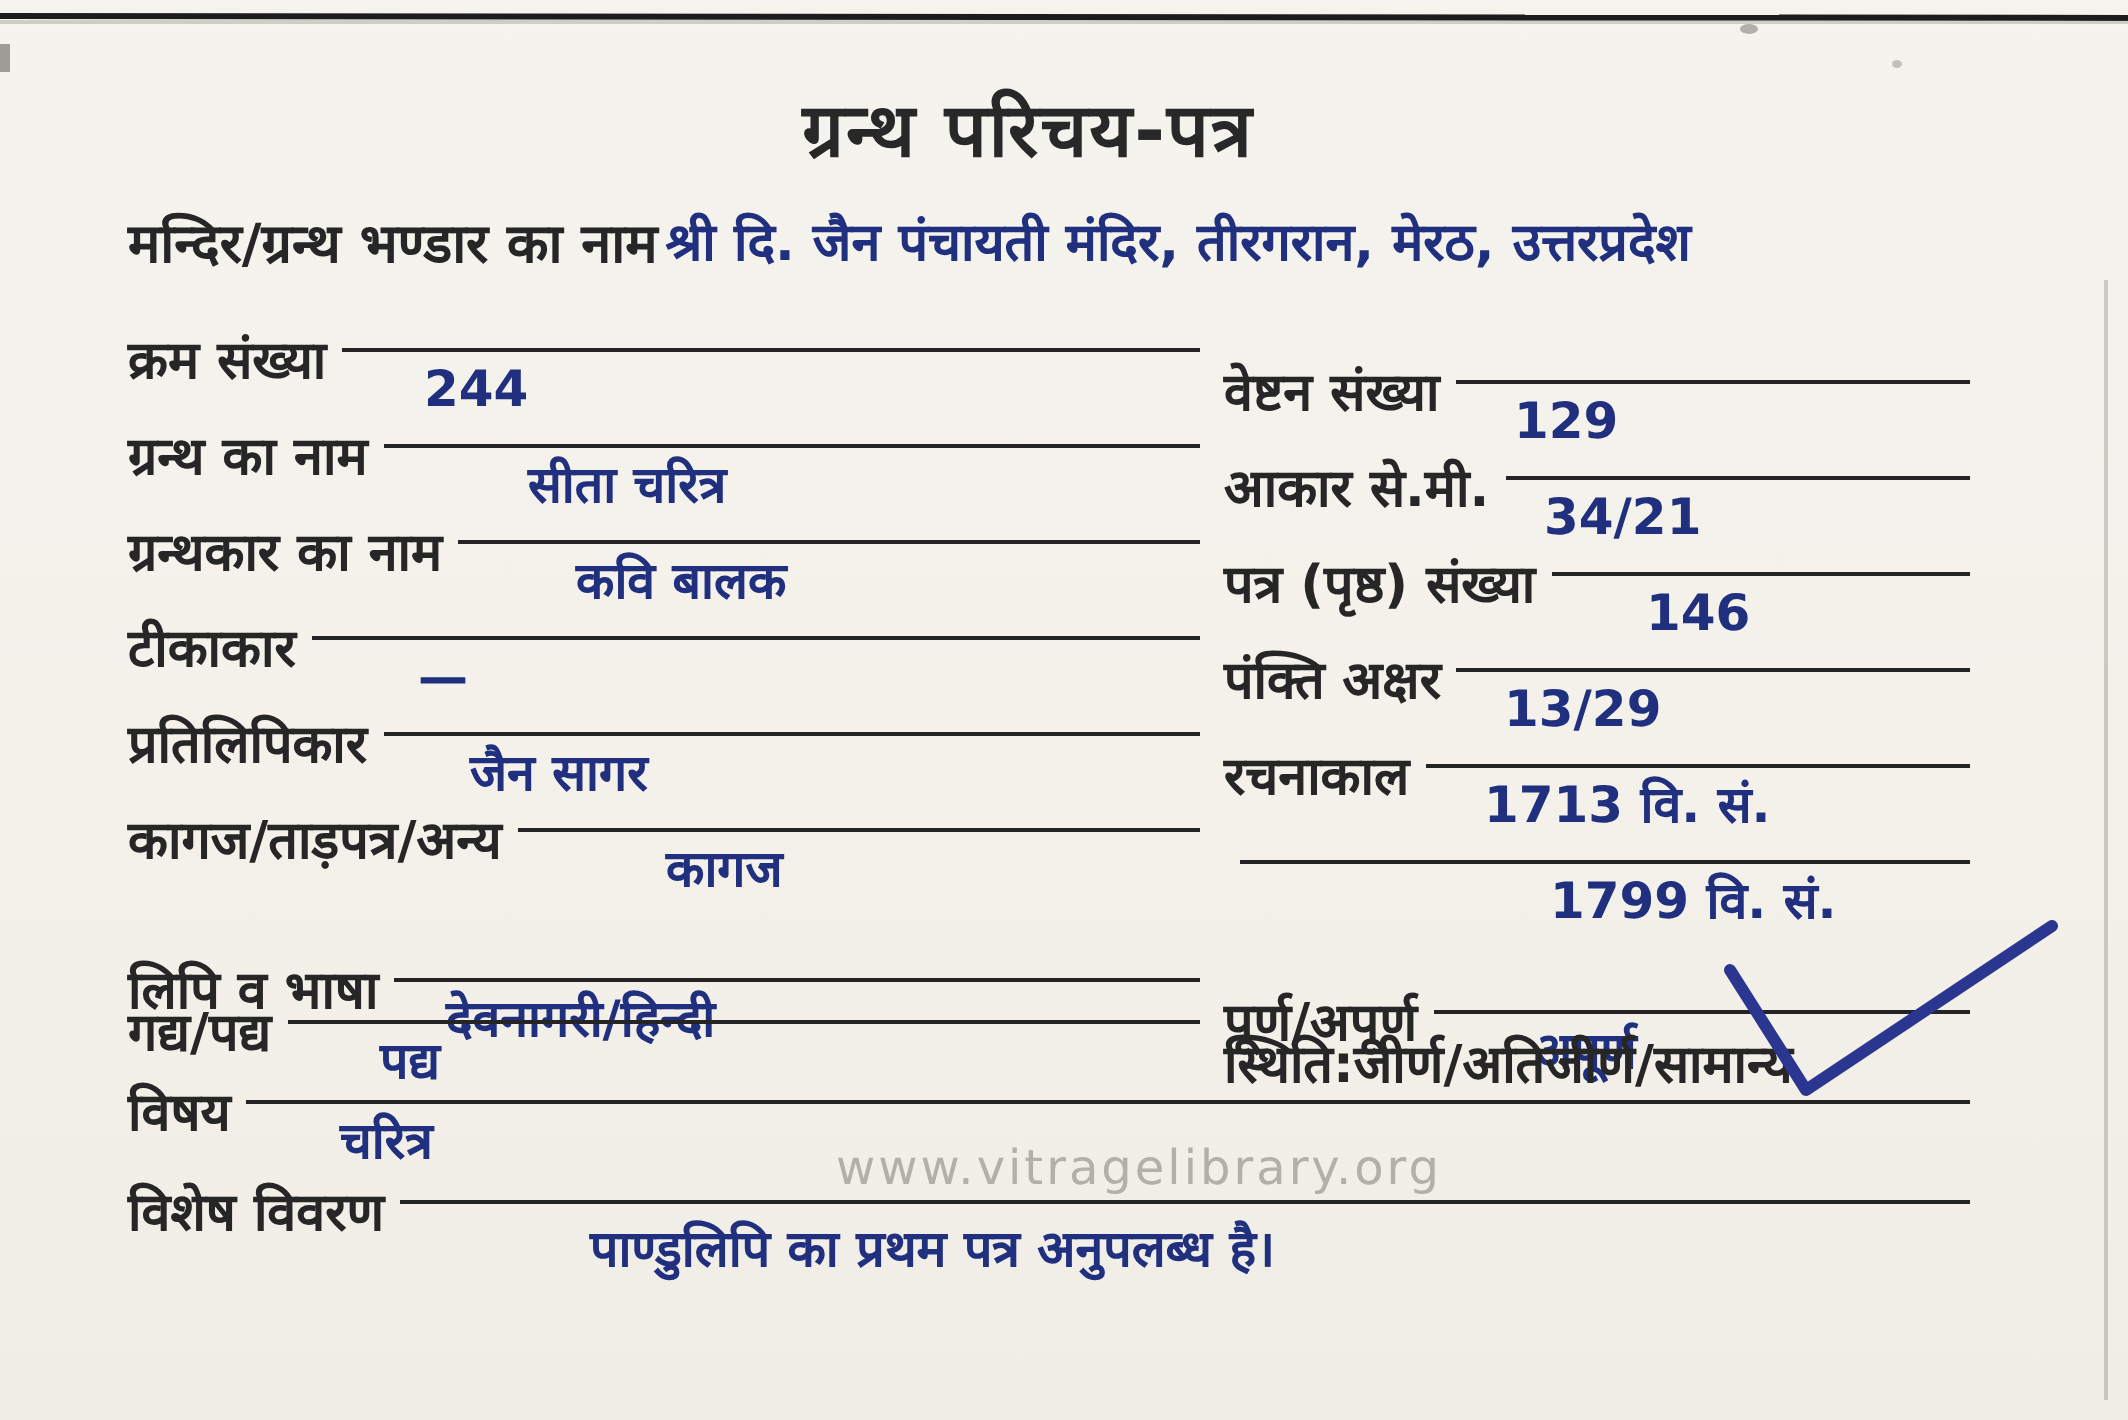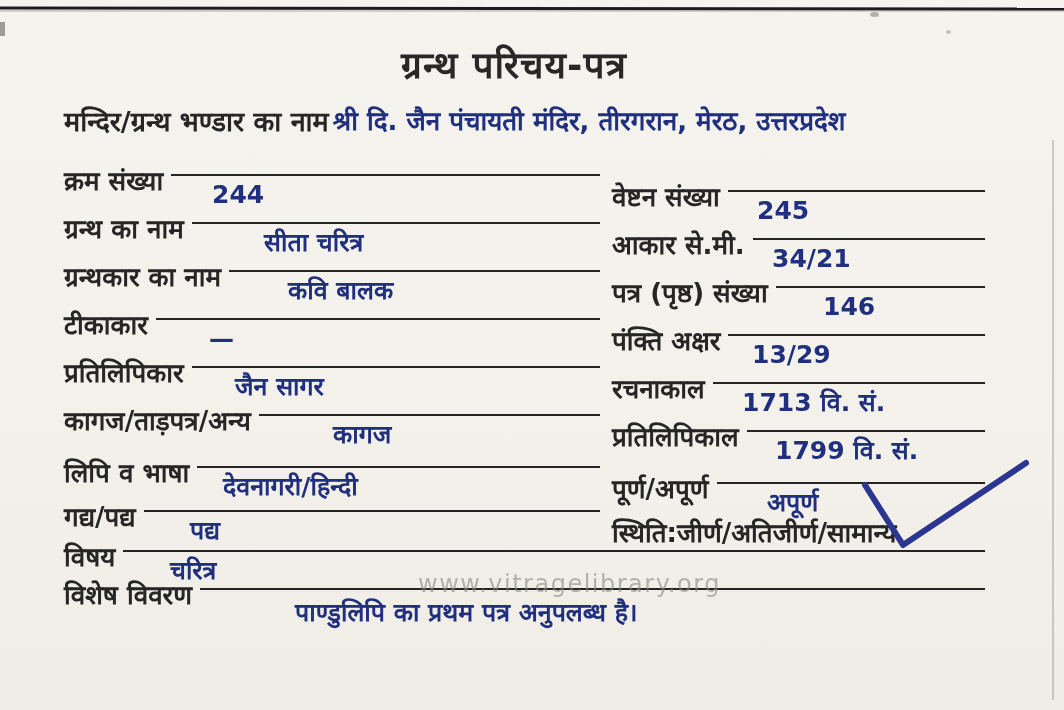--- a/index.html
+++ b/index.html
@@ -71,21 +71,21 @@
 
     <div class="row" style="top:166px">
       <div class="cell left">
         <span class="flabel">क्रम संख्या</span>
         <div class="rule"></div>
         <span class="fvalue" style="left:148px">244</span>
       </div>
       <div class="cell right">
         <span class="flabel">वेष्टन संख्या</span>
         <div class="rule"></div>
-        <span class="fvalue" style="left:145px">245</span>
+        <span class="fvalue" style="left:145px">129</span>
       </div>
     </div>
 
     <div class="row" style="top:214px">
       <div class="cell left">
         <span class="flabel">ग्रन्थ का नाम</span>
         <div class="rule"></div>
         <span class="fvalue" style="left:200px">सीता चरित्र</span>
       </div>
       <div class="cell right">
@@ -134,27 +134,26 @@
       </div>
     </div>
 
     <div class="row" style="top:406px">
       <div class="cell left">
         <span class="flabel">कागज/ताड़पत्र/अन्य</span>
         <div class="rule"></div>
         <span class="fvalue" style="left:269px">कागज</span>
       </div>
       <div class="cell right">
-        <span class="flabel">प्रतिलिपिकाल</span>
         <div class="rule"></div>
         <span class="fvalue" style="left:163px">1799 वि. सं.</span>
       </div>
     </div>
 
-    <div class="row" style="top:458px">
+    <div class="row" style="top:481px">
       <div class="cell left">
         <span class="flabel">लिपि व भाषा</span>
         <div class="rule"></div>
         <span class="fvalue" style="left:159px">देवनागरी/हिन्दी</span>
       </div>
       <div class="cell right">
         <span class="flabel">पूर्ण/अपूर्ण</span>
         <div class="rule"></div>
         <span class="fvalue" style="left:155px">अपूर्ण</span>
       </div>
@@ -172,21 +171,21 @@
     </div>
 
     <div class="row" style="top:542px;height:30px">
       <div class="cell full">
         <span class="flabel">विषय</span>
         <div class="rule"></div>
         <span class="fvalue" style="left:106px">चरित्र</span>
       </div>
     </div>
 
-    <div class="row" style="top:580px;height:60px">
+    <div class="row" style="top:592px;height:60px">
       <div class="cell full">
         <span class="flabel">विशेष विवरण</span>
         <div class="rule"></div>
         <span class="fvalue" style="left:231px;top:18px">पाण्डुलिपि का प्रथम पत्र अनुपलब्ध है।</span>
       </div>
     </div>
 
   </div>
 
   <div class="watermark">www.vitragelibrary.org</div>

